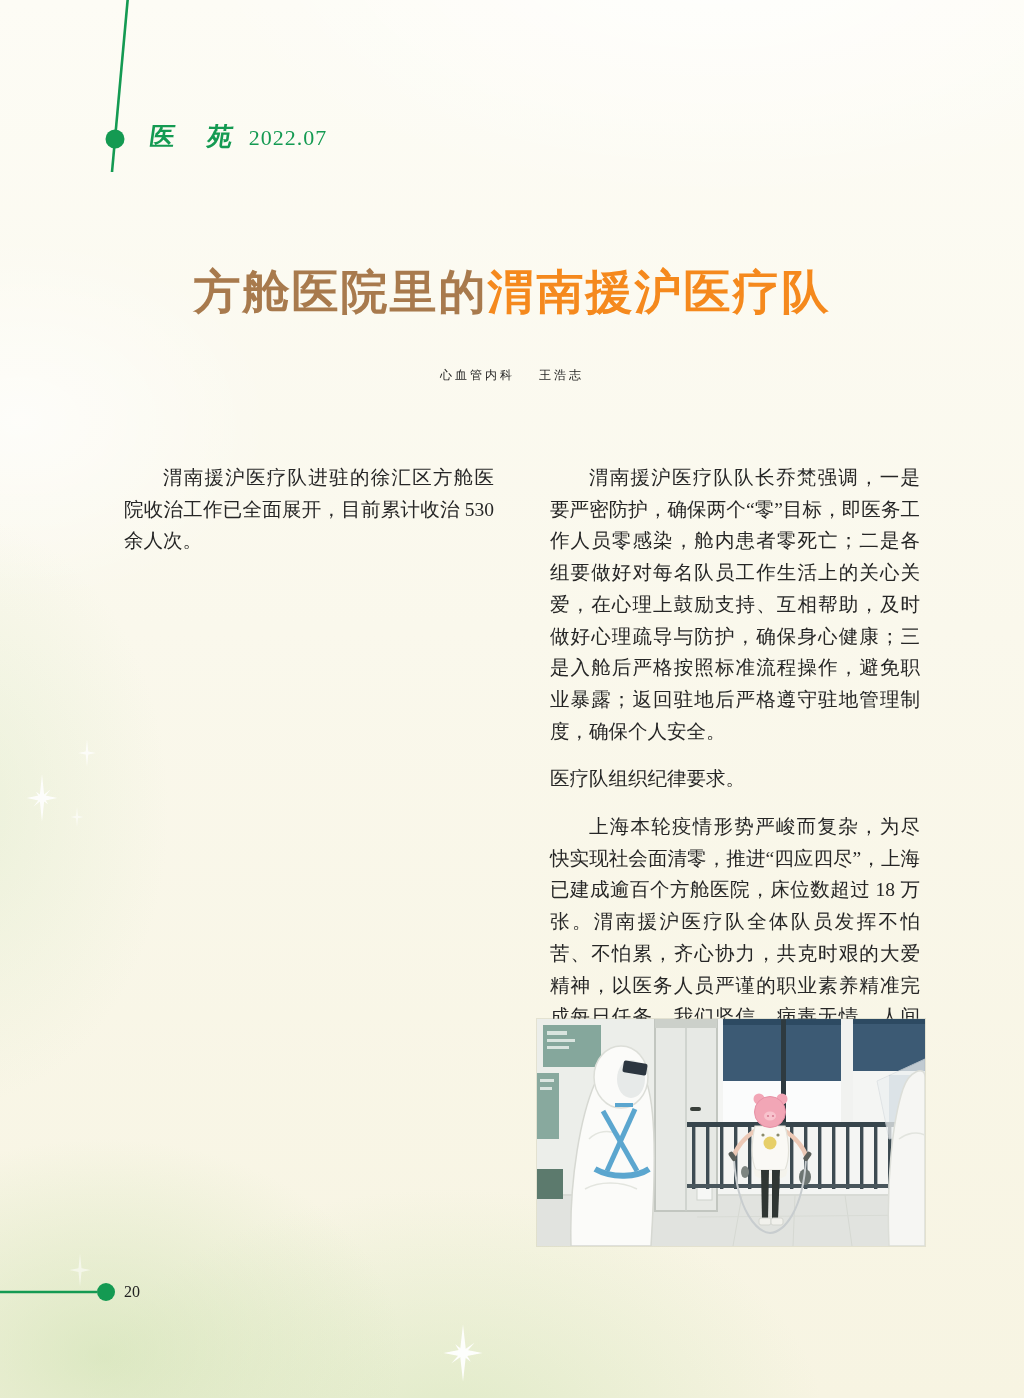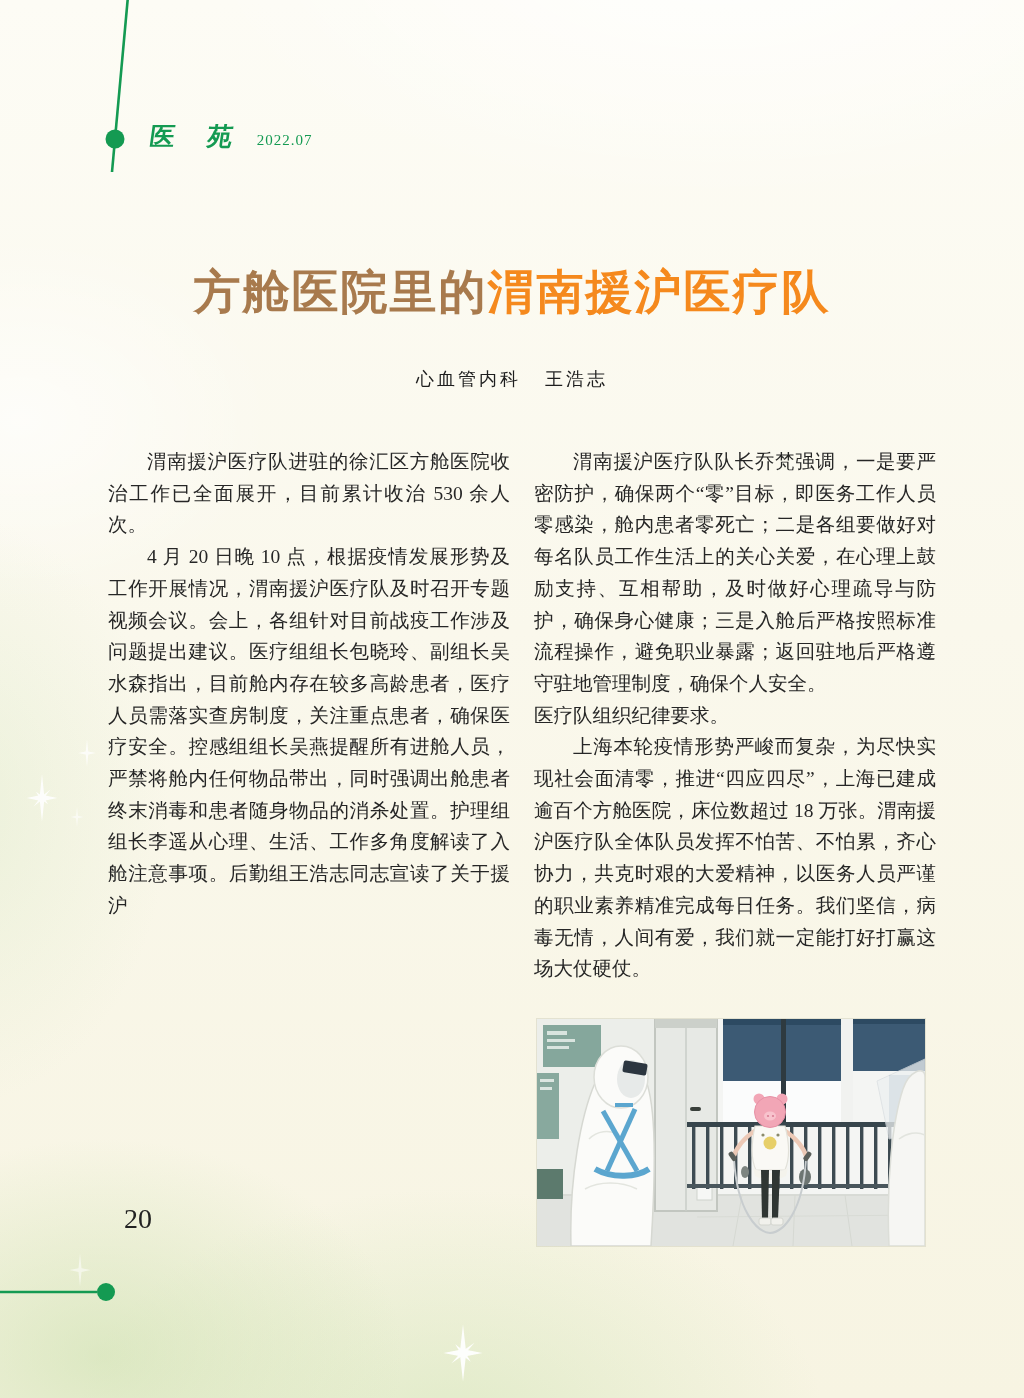--- a/index.html
+++ b/index.html
@@ -12,38 +12,38 @@
       radial-gradient(ellipse 520px 330px at 44% 102%, rgba(203,226,176,0.50), transparent 72%),
       radial-gradient(ellipse 300px 420px at -4% 58%,  rgba(213,231,193,0.38), transparent 70%),
       radial-gradient(ellipse 360px 260px at 2% 30%,   rgba(255,255,255,0.65), transparent 70%),
       radial-gradient(ellipse 700px 340px at 70% -4%,  rgba(255,255,255,0.85), transparent 75%),
       linear-gradient(180deg,#fdfcf5 0%,#faf8ec 45%,#f7f4e2 100%);
   }
   .deco-lines{position:absolute;left:0;top:0;pointer-events:none;}
   .masthead{position:absolute;left:150px;top:120px;color:#149a52;white-space:nowrap;}
   .journal{display:inline-block;font-family:"DejaVu Serif",serif;font-weight:bold;font-size:25px;
     letter-spacing:12px;transform:skewX(-8deg);}
-  .issue{font-size:15px;margin-left:8px;letter-spacing:1px;}
+  .issue{font-size:22px;letter-spacing:1px;}
   .title{position:absolute;left:0;top:261px;width:100%;margin:0;text-align:center;
     font-family:"Liberation Sans","DejaVu Sans",sans-serif;font-size:47px;font-weight:bold;letter-spacing:2px;}
   .t-brown{color:#a87a4d;}
   .t-orange{color:#f5891d;}
-  .byline{position:absolute;left:0;top:367px;width:100%;text-align:center;font-size:18px;
+  .byline{position:absolute;left:0;top:367px;width:100%;text-align:center;font-size:12px;
     letter-spacing:3px;color:#1e1e1e;}
   .byline-gap{display:inline-block;width:24px;}
   .col{position:absolute;top:446px;width:402px;font-size:19.5px;line-height:31.7px;
     text-align:justify;color:#262626;}
   .col-left{left:108px;}
   .col-right{left:534px;}
-  .para{margin:0;text-indent:2em;}
+  .para{margin:16px;text-indent:2em;}
   .para.cont{text-indent:0;}
   .photo{position:absolute;left:537px;top:1019px;width:388px;height:227px;margin:0;
     box-shadow:0 0 0 1px rgba(190,190,170,0.35);}
   .photo svg{display:block;width:100%;height:100%;}
-  .footer-pagenum{position:absolute;left:124px;top:1203px;font-size:28px;color:#222;}
+  .footer-pagenum{position:absolute;left:124px;top:1283px;font-size:16px;color:#222;}
   .sparkle{position:absolute;pointer-events:none;filter:blur(0.4px);}
   .sparkle svg{display:block;}
 </style>
 </head>
 <body>
 
 <div class="page">
 
   <svg class="deco-lines" width="1024" height="1398" viewBox="0 0 1024 1398">
     <line x1="128" y1="-4" x2="112" y2="172" stroke="#149a52" stroke-width="2.6"></line>
@@ -103,21 +103,20 @@
   <h1 class="title">
     <span class="t-brown">方舱医院里的</span><span class="t-orange">渭南援沪医疗队</span>
   </h1>
 
   <div class="byline">
     <span>心血管内科</span><span class="byline-gap"></span><span>王浩志</span>
   </div>
 
   <div class="col col-left">
     <p class="para">渭南援沪医疗队进驻的徐汇区方舱医院收治工作已全面展开，目前累计收治 530 余人次。</p>
-    <p class="para">4 月 20 日晚 10 点，根据疫情发展形势及工作开展情况，渭南援沪医疗队及时召开专题视频会议。会上，各组针对目前战疫工作涉及问题提出建议。医疗组组长包晓玲、副组长吴水森指出，目前舱内存在较多高龄患者，医疗人员需落实查房制度，关注重点患者，确保医疗安全。控感组组长吴燕提醒所有进舱人员，严禁将舱内任何物品带出，同时强调出舱患者终末消毒和患者随身物品的消杀处置。护理组组长李遥从心理、生活、工作多角度解读了入舱注意事项。后勤组王浩志同志宣读了关于援沪</p>
   </div>
 
   <div class="col col-right">
     <p class="para">渭南援沪医疗队队长乔梵强调，一是要严密防护，确保两个“零”目标，即医务工作人员零感染，舱内患者零死亡；二是各组要做好对每名队员工作生活上的关心关爱，在心理上鼓励支持、互相帮助，及时做好心理疏导与防护，确保身心健康；三是入舱后严格按照标准流程操作，避免职业暴露；返回驻地后严格遵守驻地管理制度，确保个人安全。</p>
     <p class="para cont">医疗队组织纪律要求。</p>
     <p class="para">上海本轮疫情形势严峻而复杂，为尽快实现社会面清零，推进“四应四尽”，上海已建成逾百个方舱医院，床位数超过 18 万张。渭南援沪医疗队全体队员发挥不怕苦、不怕累，齐心协力，共克时艰的大爱精神，以医务人员严谨的职业素养精准完成每日任务。我们坚信，病毒无情，人间有爱，我们就一定能打好打赢这场大仗硬仗。</p>
   </div>
 
   <figure class="photo">
     <svg viewBox="0 0 388 227" preserveAspectRatio="none">

